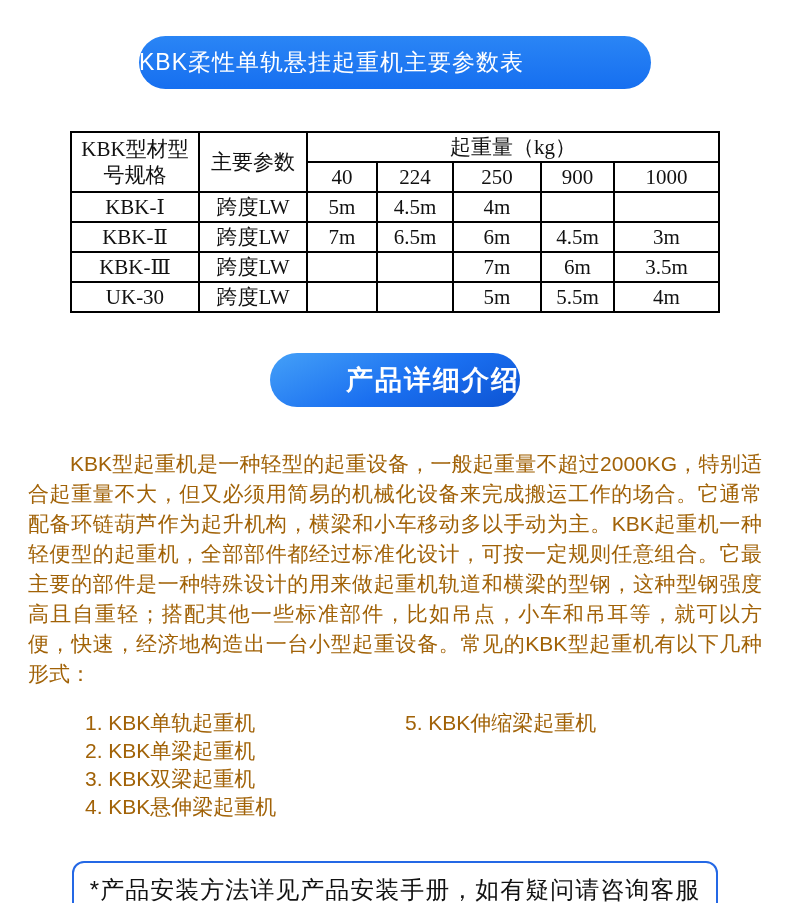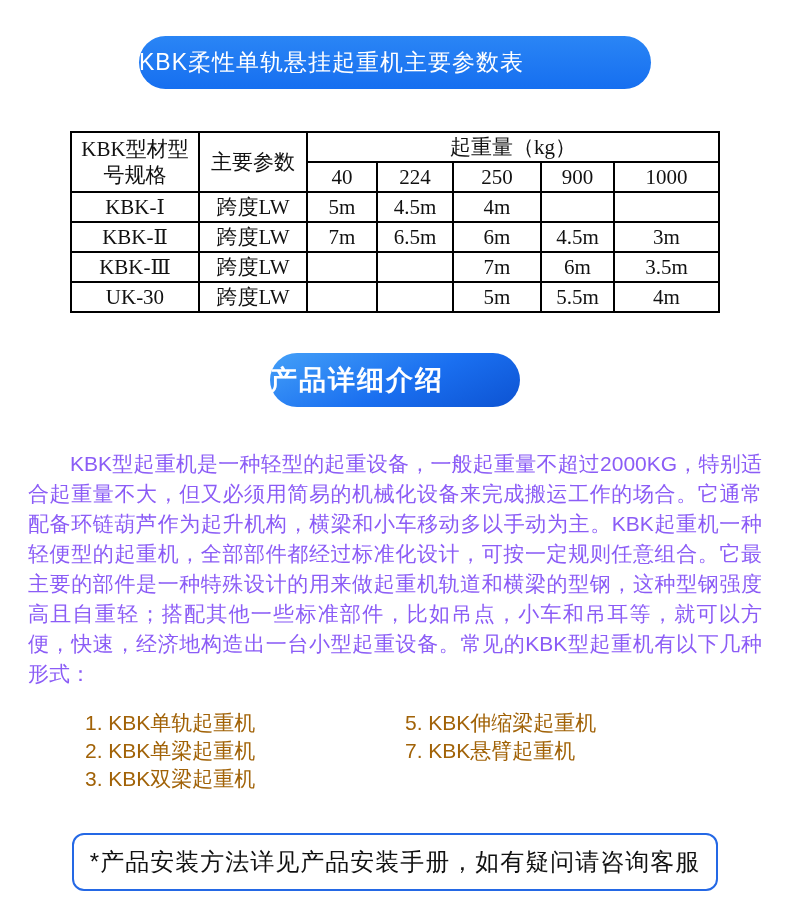--- a/index.html
+++ b/index.html
@@ -60,34 +60,34 @@
   
   .section-btn {
     margin: 40px auto 0;
     width: 250px;
     height: 54px;
     border: none;
     border-radius: 27px;
     background: linear-gradient(155deg, #44a0f8 0%, #1a6ff0 55%, #0d53d2 100%);
     display: flex;
     align-items: center;
-    justify-content: flex-start;
+    justify-content: flex-end;
     color: #ffffff;
     font-size: 27px;
     font-weight: bold;
     letter-spacing: 2px;
     cursor: pointer;
   }
 
   
   .intro-paragraph {
     margin: 42px 28px 0 28px;
     font-size: 21px;
     line-height: 30px;
-    color: #8b5cf6;
+    color: #a16207;
     text-indent: 2em;
     text-align: justify;
   }
 
   
   .crane-types {
     display: flex;
     margin: 20px 0 0 85px;
   }
   .crane-types .col { width: 320px; }
@@ -187,22 +187,22 @@
   <span>产品详细介绍</span>
 </div>
 
 <p class="intro-paragraph">KBK型起重机是一种轻型的起重设备，一般起重量不超过2000KG，特别适合起重量不大，但又必须用简易的机械化设备来完成搬运工作的场合。它通常配备环链葫芦作为起升机构，横梁和小车移动多以手动为主。KBK起重机一种轻便型的起重机，全部部件都经过标准化设计，可按一定规则任意组合。它最主要的部件是一种特殊设计的用来做起重机轨道和横梁的型钢，这种型钢强度高且自重轻；搭配其他一些标准部件，比如吊点，小车和吊耳等，就可以方便，快速，经济地构造出一台小型起重设备。常见的KBK型起重机有以下几种形式：</p>
 
 <div class="crane-types">
   <div class="col">
     <div class="item">1. KBK单轨起重机</div>
     <div class="item">2. KBK单梁起重机</div>
     <div class="item">3. KBK双梁起重机</div>
+    <div class="item">4. KBK悬伸梁起重机</div>
   </div>
   <div class="col">
     <div class="item">5. KBK伸缩梁起重机</div>
-    <div class="item">7. KBK悬臂起重机</div>
   </div>
 </div>
 
 <div class="footer-note">
   <span>*产品安装方法详见产品安装手册，如有疑问请咨询客服</span>
 </div>
 
 </body></html>

